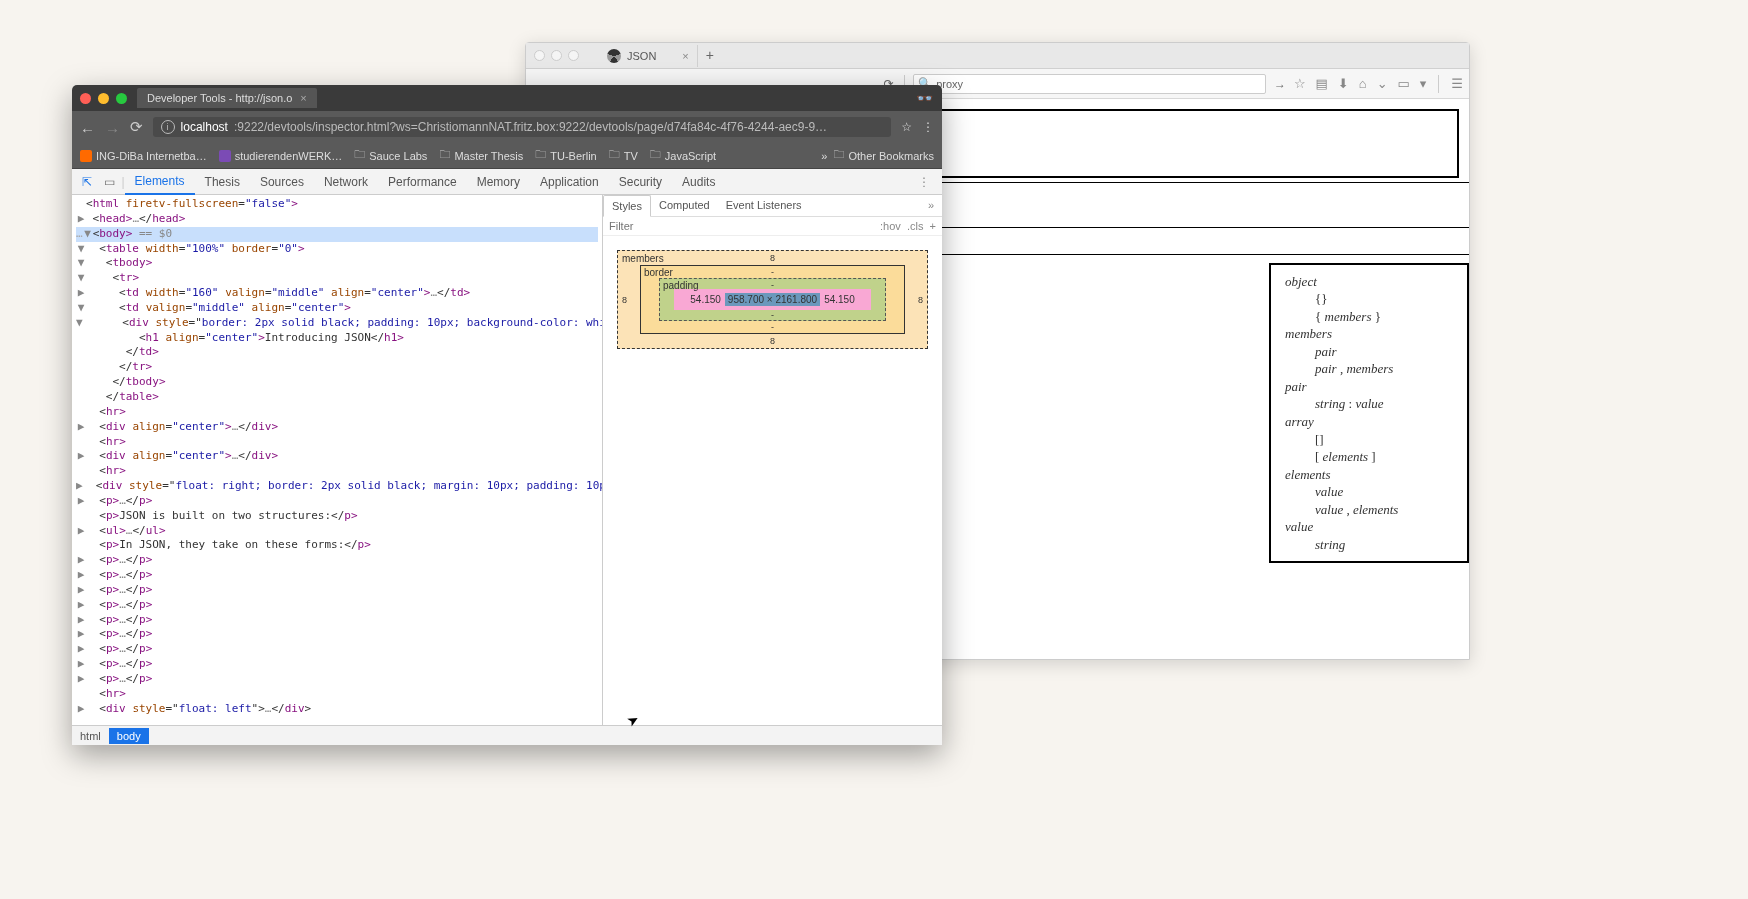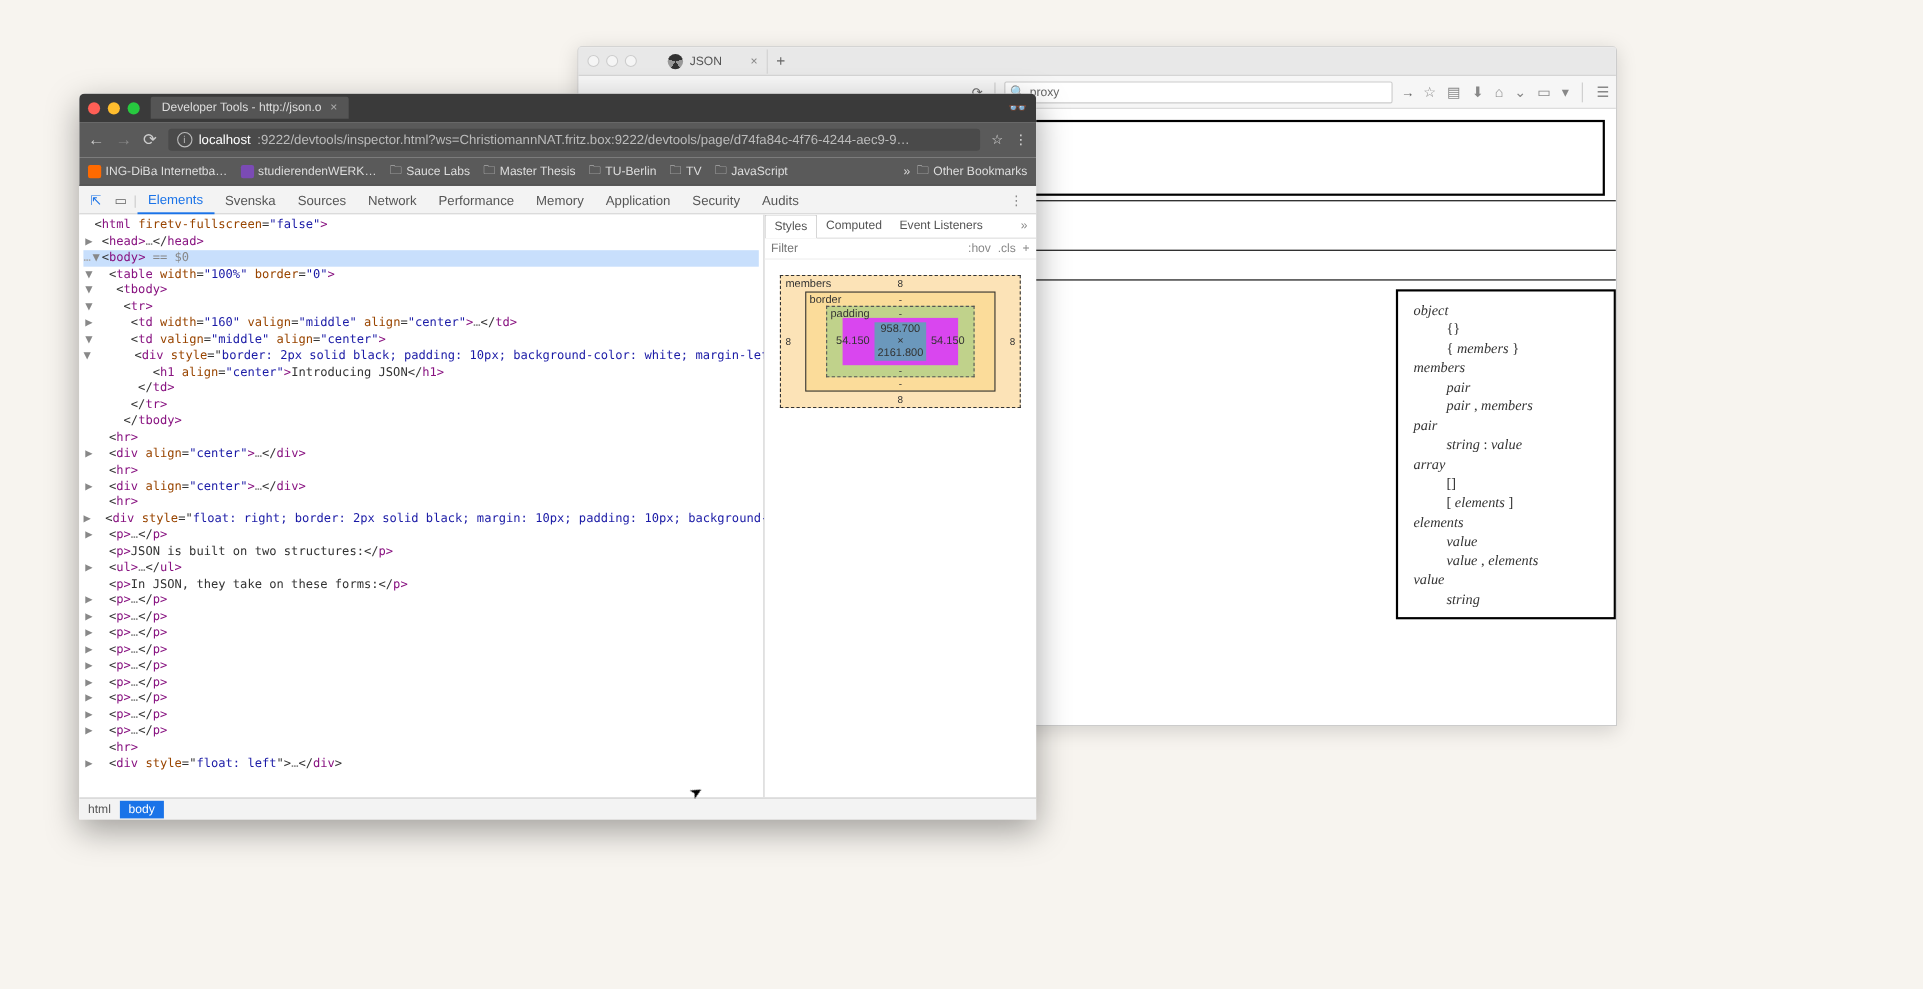--- a/index.html
+++ b/index.html
@@ -54,34 +54,34 @@
 .dt-bm-item { display:flex; align-items:center; gap:4px; cursor:pointer; white-space:nowrap; }
 .dt-bm-folder { color:#ccc; }
 .dt-bm-other { margin-left:auto; display:flex; align-items:center; gap:6px; }
 .dt-tabs { height:26px; background:#f3f3f3; border-bottom:1px solid #ccc; display:flex; align-items:center; padding:0 4px; font-size:12px; color:#555; }
 .dt-tabs .tab { padding:5px 10px; cursor:pointer; }
 .dt-tabs .tab.active { color:#1a73e8; border-bottom:2px solid #1a73e8; }
 .dt-tabs .inspect { padding:4px 6px; color:#1a73e8; }
 .dt-tabs .more { margin-left:auto; padding:0 8px; color:#888; }
 .dt-main { flex:1; display:flex; overflow:hidden; background:#fff; }
 .dt-elements { flex:1; overflow:auto; font-family: Menlo, Consolas, monospace; font-size:11px; line-height:1.35; padding:2px 4px; color:#333; }
-.dt-styles { width:248px; border-left:1px solid #ccc; display:flex; flex-direction:column; }
+.dt-styles { width:340px; border-left:1px solid #ccc; display:flex; flex-direction:column; }
 .dt-styles-tabs { display:flex; border-bottom:1px solid #ddd; font-size:11px; color:#555; }
 .dt-styles-tabs .st { padding:4px 8px; cursor:pointer; }
 .dt-styles-tabs .st.active { background:#fff; border:1px solid #ccc; border-bottom:1px solid #fff; margin-bottom:-1px; border-radius:2px 2px 0 0; }
 .dt-styles-tabs .more { margin-left:auto; padding:4px 8px; color:#888; }
 .dt-filter { display:flex; align-items:center; padding:3px 6px; border-bottom:1px solid #eee; font-size:11px; color:#999; }
 .dt-filter input { border:0; outline:0; font-size:11px; color:#555; flex:1; }
 .dt-filter .hov-cls { color:#888; }
 .dt-box-model { padding:14px; }
 .box-outer { border:1px dashed #333; background:#fce3b7; padding:14px 22px; position:relative; }
 .box-label { position:absolute; font-size:10px; color:#333; }
 .box-border { border:1px solid #333; background:#fbdc9a; padding:12px 18px; position:relative; }
 .box-padding { border:1px dashed #555; background:#c0d28b; padding:10px 14px; position:relative; }
-.box-content { background:#d946ef; padding:4px 8px; text-align:center; font-size:10px; color:#333; display:flex; justify-content:center; align-items:center; gap:4px; }
+.box-content { background:#f9a8d4; padding:4px 8px; text-align:center; font-size:10px; color:#333; display:flex; justify-content:center; align-items:center; gap:4px; }
 .box-val { position:absolute; font-size:9px; color:#333; }
 .dt-crumbs { height:20px; background:#f3f3f3; border-top:1px solid #ccc; display:flex; align-items:center; font-size:11px; }
 .dt-crumbs .c { padding:2px 8px; color:#555; }
 .dt-crumbs .c.active { background:#1a73e8; color:#fff; }
 
 
 .dom-line { white-space: pre; display:flex; }
 .dom-tog { color:#888; width:10px; text-align:center; cursor:pointer; user-select:none; }
 .dom-text { }
 .tag-b { color:#881280; }
@@ -241,21 +241,21 @@
           <span class="dt-bm-folder">🗀</span>
           <span>Other Bookmarks</span>
         </span>
     </div>
   </div>
   <div class="dt-tabs">
     <span class="inspect">⇱</span>
     <span class="inspect" style="color:#666">▭</span>
     <span style="color:#ccc">|</span>
     <span class="tab active">Elements</span>
-    <span class="tab">Svenska</span>
+    <span class="tab">Thesis</span>
     <span class="tab">Sources</span>
     <span class="tab">Network</span>
     <span class="tab">Performance</span>
     <span class="tab">Memory</span>
     <span class="tab">Application</span>
     <span class="tab">Security</span>
     <span class="tab">Audits</span>
     <span class="more">⋮</span>
   </div>
   <div class="dt-main">
@@ -266,20 +266,21 @@
         <div class="dom-line "><span class="dom-tog">▼</span><span class="dom-text">  &lt;<span class="tag-b">table</span> <span class="attr-n">width</span>=<span class="attr-v">"100%"</span> <span class="attr-n">border</span>=<span class="attr-v">"0"</span><span class="tag-b">&gt;</span></span></div>
         <div class="dom-line "><span class="dom-tog">▼</span><span class="dom-text">   &lt;<span class="tag-b">tbody</span><span class="tag-b">&gt;</span></span></div>
         <div class="dom-line "><span class="dom-tog">▼</span><span class="dom-text">    &lt;<span class="tag-b">tr</span><span class="tag-b">&gt;</span></span></div>
         <div class="dom-line "><span class="dom-tog">▶</span><span class="dom-text">     &lt;<span class="tag-b">td</span> <span class="attr-n">width</span>=<span class="attr-v">"160"</span> <span class="attr-n">valign</span>=<span class="attr-v">"middle"</span> <span class="attr-n">align</span>=<span class="attr-v">"center"</span><span class="tag-b">&gt;</span><span class="ellipsis-btn">…</span>&lt;/<span class="tag-b">td</span><span class="tag-b">&gt;</span></span></div>
         <div class="dom-line "><span class="dom-tog">▼</span><span class="dom-text">     &lt;<span class="tag-b">td</span> <span class="attr-n">valign</span>=<span class="attr-v">"middle"</span> <span class="attr-n">align</span>=<span class="attr-v">"center"</span><span class="tag-b">&gt;</span></span></div>
         <div class="dom-line "><span class="dom-tog">▼</span><span class="dom-text">      &lt;<span class="tag-b">div</span> <span class="attr-n">style</span>="<span class="attr-v">border: <span class="css-content">2px solid black</span>; padding: <span class="css-content">10px</span>; background-color: <span class="css-content">white</span>; margin-left: ; margin-right: ; font-family: ;</span>"&gt;</span></div>
         <div class="dom-line "><span class="dom-tog"> </span><span class="dom-text">        &lt;<span class="tag-b">h1</span> <span class="attr-n">align</span>=<span class="attr-v">"center"</span><span class="tag-b">&gt;</span>Introducing JSON&lt;/<span class="tag-b">h1</span><span class="tag-b">&gt;</span></span></div>
         <div class="dom-line "><span class="dom-tog"> </span><span class="dom-text">      &lt;/<span class="tag-b">td</span><span class="tag-b">&gt;</span></span></div>
         <div class="dom-line "><span class="dom-tog"> </span><span class="dom-text">     &lt;/<span class="tag-b">tr</span><span class="tag-b">&gt;</span></span></div>
         <div class="dom-line "><span class="dom-tog"> </span><span class="dom-text">    &lt;/<span class="tag-b">tbody</span><span class="tag-b">&gt;</span></span></div>
+        <div class="dom-line "><span class="dom-tog"> </span><span class="dom-text">   &lt;/<span class="tag-b">table</span><span class="tag-b">&gt;</span></span></div>
         <div class="dom-line "><span class="dom-tog"> </span><span class="dom-text">  &lt;<span class="tag-b">hr</span><span class="tag-b">&gt;</span></span></div>
         <div class="dom-line "><span class="dom-tog">▶</span><span class="dom-text">  &lt;<span class="tag-b">div</span> <span class="attr-n">align</span>=<span class="attr-v">"center"</span><span class="tag-b">&gt;</span><span class="ellipsis-btn">…</span>&lt;/<span class="tag-b">div</span><span class="tag-b">&gt;</span></span></div>
         <div class="dom-line "><span class="dom-tog"> </span><span class="dom-text">  &lt;<span class="tag-b">hr</span><span class="tag-b">&gt;</span></span></div>
         <div class="dom-line "><span class="dom-tog">▶</span><span class="dom-text">  &lt;<span class="tag-b">div</span> <span class="attr-n">align</span>=<span class="attr-v">"center"</span><span class="tag-b">&gt;</span><span class="ellipsis-btn">…</span>&lt;/<span class="tag-b">div</span><span class="tag-b">&gt;</span></span></div>
         <div class="dom-line "><span class="dom-tog"> </span><span class="dom-text">  &lt;<span class="tag-b">hr</span><span class="tag-b">&gt;</span></span></div>
         <div class="dom-line "><span class="dom-tog">▶</span><span class="dom-text">  &lt;<span class="tag-b">div</span> <span class="attr-n">style</span>="<span class="attr-v">float: <span class="css-content">right</span>; border: <span class="css-content">2px solid black</span>; margin: <span class="css-content">10px</span>; padding: <span class="css-content">10px</span>; background-color: ;</span>"&gt;&lt;/&gt;</span></div>
         <div class="dom-line "><span class="dom-tog">▶</span><span class="dom-text">  &lt;<span class="tag-b">p</span><span class="tag-b">&gt;</span><span class="ellipsis-btn">…</span>&lt;/<span class="tag-b">p</span><span class="tag-b">&gt;</span></span></div>
         <div class="dom-line "><span class="dom-tog"> </span><span class="dom-text">  &lt;<span class="tag-b">p</span><span class="tag-b">&gt;</span>JSON is built on two structures:&lt;/<span class="tag-b">p</span><span class="tag-b">&gt;</span></span></div>
         <div class="dom-line "><span class="dom-tog">▶</span><span class="dom-text">  &lt;<span class="tag-b">ul</span><span class="tag-b">&gt;</span><span class="ellipsis-btn">…</span>&lt;/<span class="tag-b">ul</span><span class="tag-b">&gt;</span></span></div>
         <div class="dom-line "><span class="dom-tog"> </span><span class="dom-text">  &lt;<span class="tag-b">p</span><span class="tag-b">&gt;</span>In JSON, they take on these forms:&lt;/<span class="tag-b">p</span><span class="tag-b">&gt;</span></span></div>

